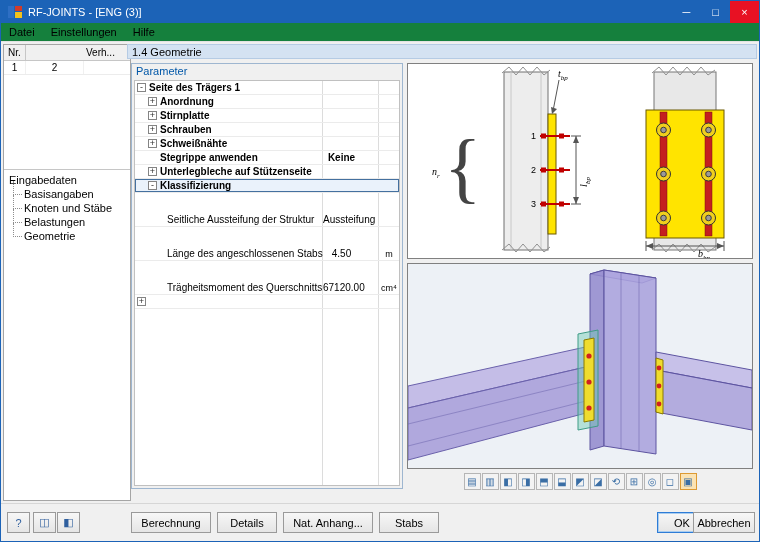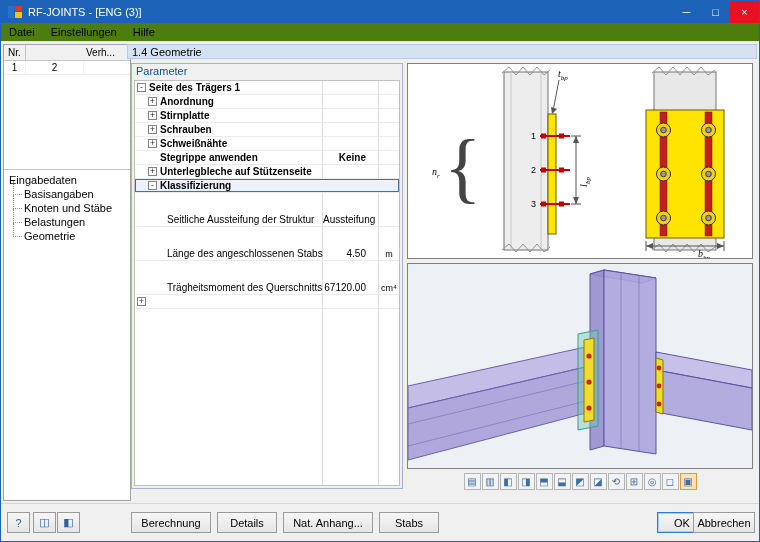--- a/index.html
+++ b/index.html
@@ -10,21 +10,21 @@
 
   
   .titlebar { height:22px; background:#1c63b7; color:#fff; display:flex; align-items:center; }
   .app-icon { width:16px; height:14px; margin:0 5px 0 6px; flex:none; }
   .title-text { flex:1; font-size:11px; white-space:nowrap; overflow:hidden; }
   .win-controls { display:flex; height:100%; }
   .win-btn { width:29px; height:100%; display:flex; align-items:center; justify-content:center; color:#fff; font-size:11px; cursor:pointer; }
   .win-btn.close { background:#e81123; }
 
   
-  .menubar { height:19px; background:#4d7c0f; display:flex; align-items:center; border-bottom:1px solid #e2e2e2; }
+  .menubar { height:19px; background:#15803d; display:flex; align-items:center; border-bottom:1px solid #e2e2e2; }
   .menu-item { padding:2px 8px; cursor:pointer; }
 
   
   .content { position:relative; height:461px; background:#f0f0f0; }
 
   
   .left-panel { position:absolute; left:2px; top:2px; width:128px; height:457px; background:#fff; border:1px solid #a5a5a5; }
   .lp-table-header { display:flex; height:16px; background:#f0f0f0; border-bottom:1px solid #c6c6c6; font-size:10px; }
   .lp-th { border-right:1px solid #c6c6c6; display:flex; align-items:center; justify-content:center; overflow:hidden; white-space:nowrap; }
   .lp-th.c1 { width:22px; } .lp-th.c2 { width:58px;margin-top:44px; } .lp-th.c3 { flex:1; border-right:none; justify-content:flex-start; padding-left:2px; }
@@ -44,21 +44,21 @@
   .param-title { position:absolute; top:1px; left:4px; color:#0057a8; }
   .pgrid { position:absolute; left:2px; right:2px; top:16px; bottom:2px; background:#fff; border:1px solid #c0c0c0; overflow:hidden; }
   .vline { position:absolute; top:0; bottom:0; width:1px; background:#dcdcdc; }
   .vline.v1 { right:76px; } .vline.v2 { right:20px; }
   .prow { position:relative; display:flex; align-items:center; height:14px; border-bottom:1px solid #ebebeb; font-size:10px; }
   .prow.bold { font-weight:bold; }
   .prow .exp { width:9px; height:9px; border:1px solid #848484; background:#fff; font-size:9px; line-height:7px; text-align:center; margin-right:3px; flex:none; color:#333; font-weight:normal; }
   .prow.noexp .exp { visibility:hidden; }
   .prow.lvl0 { padding-left:2px; } .prow.lvl1 { padding-left:13px; } .prow.lvl2 { padding-left:20px;margin-top:20px; }
   .plabel { flex:1; white-space:nowrap; overflow:hidden; }
-  .pval { width:56px; flex:none; text-align:right; padding-right:13px; white-space:nowrap; overflow:hidden; }
+  .pval { width:56px; flex:none; text-align:center; padding-right:19px; white-space:nowrap; overflow:hidden; }
   .punit { width:20px; flex:none; text-align:center; font-size:9px; }
   .prow.selected { background:#eaf2fb; box-shadow:inset 0 0 0 1px #44709f; }
 
   
   .pane { position:absolute; border:1px solid #808080; background:#fff; overflow:hidden; }
   .top-pane { left:406px; top:21px; width:346px; height:196px; }
   .view3d-pane { left:406px; top:221px; width:346px; height:206px; background:#edf1f6; }
   .view-toolbar { position:absolute; left:406px; top:431px; width:346px; height:18px; display:flex; justify-content:center; gap:1px; }
   .vbtn { width:17px; height:17px; border:1px solid #b5b5b5; background:#f3f3f3; font-size:10px; display:flex; align-items:center; justify-content:center; color:#3a6ea5; padding:0; cursor:pointer; font-family:inherit; }
   .vbtn.active { background:#fbe3b3; border-color:#dd9a33; }

